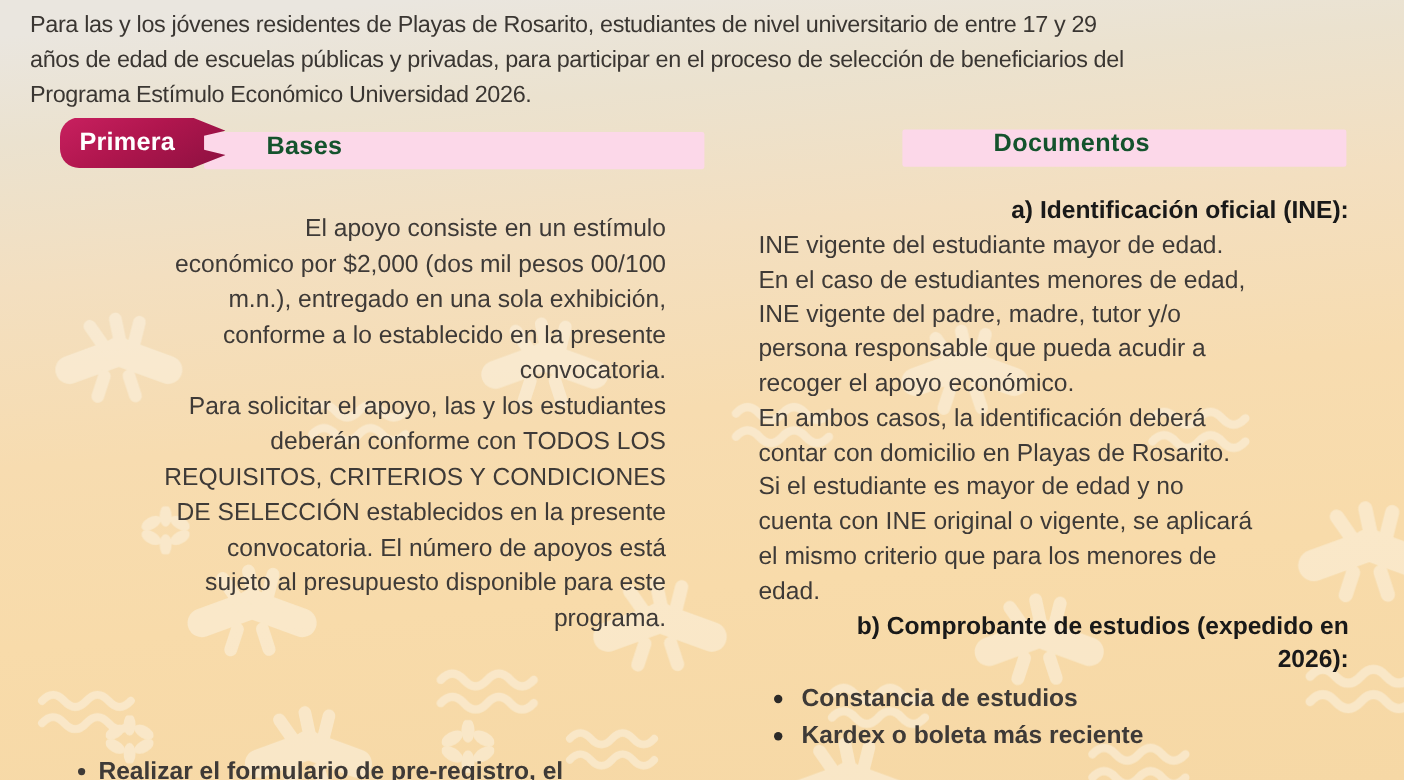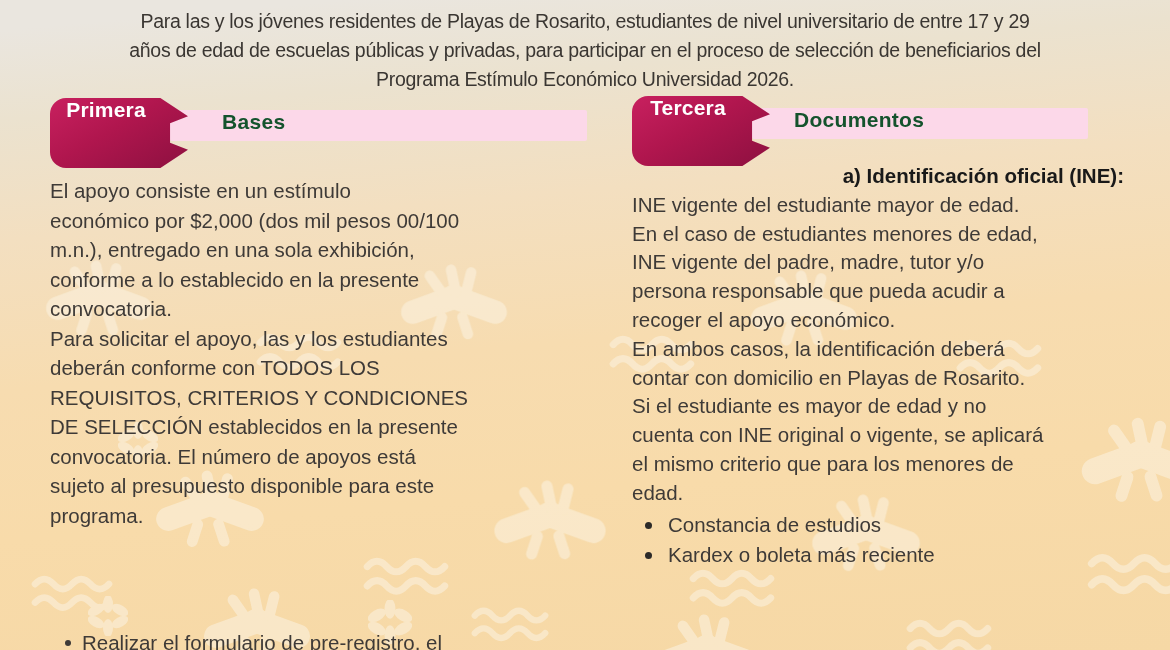--- a/index.html
+++ b/index.html
@@ -9,63 +9,63 @@
   .canvas {
     position:relative; width:1170px; height:650px; overflow:hidden;
     background:linear-gradient(175deg,
       #eae6df 4%, #ebe2cf 16%, #f3dfc0 32%, #f7dcb0 52%, #f8dbaa 72%, #f6d8a5 100%);
   }
 
   svg.watermarks { position:absolute; inset:0; pointer-events:none; }
 
   .intro {
     position:absolute; top:7px; left:25px; right:25px;
-    text-align:center; white-space:pre-line;
+    white-space:pre-line;
     font-size:19.5px; line-height:29px; letter-spacing:-0.3px;
     color:#3a3632; font-weight:400;
   }
 
   .col { position:absolute; }
   .col-left  { left:50px;  top:98px;  width:505px; }
   .col-right { left:632px; top:96px;  width:492px; }
 
   
   .hdr { position:relative; height:54px; }
   .badge {
     position:absolute; left:0; top:0; z-index:2;
-    width:138px; height:70px;
+    width:138px; height:42px;
     background:linear-gradient(150deg,#c8205f 0%,#b0164e 45%,#8d1040 100%);
     border-radius:16px 6px 6px 16px;
     clip-path:polygon(0 0, 80% 0, 100% 26%, 87% 36%, 87% 64%, 100% 74%, 80% 100%, 0 100%);
-    display:flex; justify-content:center;
+    display:flex; align-items:center; justify-content:center;
     padding-right:26px;
     color:#ffffff; font-weight:700; font-size:21px; letter-spacing:.2px;
   }
   .bar {
     position:absolute; left:120px; top:12px; z-index:1;
     height:31px; background:#fcd8e9; border-radius:2px;
     display:flex; align-items:flex-start;
     color:#14532d; font-weight:700; font-size:21px; letter-spacing:.3px;
   }
   .bar-left  { width:417px; padding-left:52px; }
-  .bar-right { width:336px; padding-left:42px; }
+  .bar-right { width:370px; padding-left:76px; }
 
   .body-text {
     white-space:pre-line; color:#3e3a37;
-    font-size:20.5px; line-height:29.5px;
+    font-size:20.5px; line-height:29.5px;text-align:right;
   }
   .col-left .first-body { margin-top:24px; }
   .hdr-second { margin-top:7px; }
 
   .col-right .rc-content { margin-top:12px; font-size:20.5px; line-height:28.8px; color:#3e3a37; }
   .rc-heading { font-weight:700; color:#191919; white-space:pre-line;text-align:right; }
   .rc-para { white-space:pre-line; }
 
   ul.blist { list-style:none; }
-  ul.blist li { position:relative; }
+  ul.blist li { position:relative;font-weight:bold; }
   ul.blist-left { margin-top:37px; }
   ul.blist-left li { padding-left:32px; font-size:20.5px; line-height:29.5px; color:#3e3a37; }
   ul.blist-left li::before {
     content:""; position:absolute; left:15px; top:12px;
     width:6px; height:6px; border-radius:50%; background:#3e3a37;
   }
   ul.blist-right { margin-top:3px; }
   ul.blist-right li { padding-left:36px; margin-top:2px; }
   ul.blist-right li::before {
     content:""; position:absolute; left:13px; top:11px;
@@ -164,41 +164,40 @@
     </div>
 
     <ul class="blist blist-left">
       <li>Realizar el formulario de pre-registro, el</li>
     </ul>
   </div>
 
   <div class="col col-right">
 
     <div class="hdr">
-      <div class="badge">
-        <span>Tercera</span>
-      </div>
       <div class="bar bar-right">
         <span>Documentos</span>
       </div>
     </div>
 
     <div class="rc-content">
       <div class="rc-heading">a) Identificación oficial (INE):</div>
       <div class="rc-para">INE vigente del estudiante mayor de edad.
 En el caso de estudiantes menores de edad,
 INE vigente del padre, madre, tutor y/o
 persona responsable que pueda acudir a
 recoger el apoyo económico.
 En ambos casos, la identificación deberá
 contar con domicilio en Playas de Rosarito.
 Si el estudiante es mayor de edad y no
 cuenta con INE original o vigente, se aplicará
 el mismo criterio que para los menores de
 edad.</div>
+      <div class="rc-heading">b) Comprobante de estudios (expedido en
+2026):</div>
       <ul class="blist blist-right">
         <li>Constancia de estudios</li>
         <li>Kardex o boleta más reciente</li>
 
       </ul>
     </div>
   </div>
 </div>
 
 </body></html>

